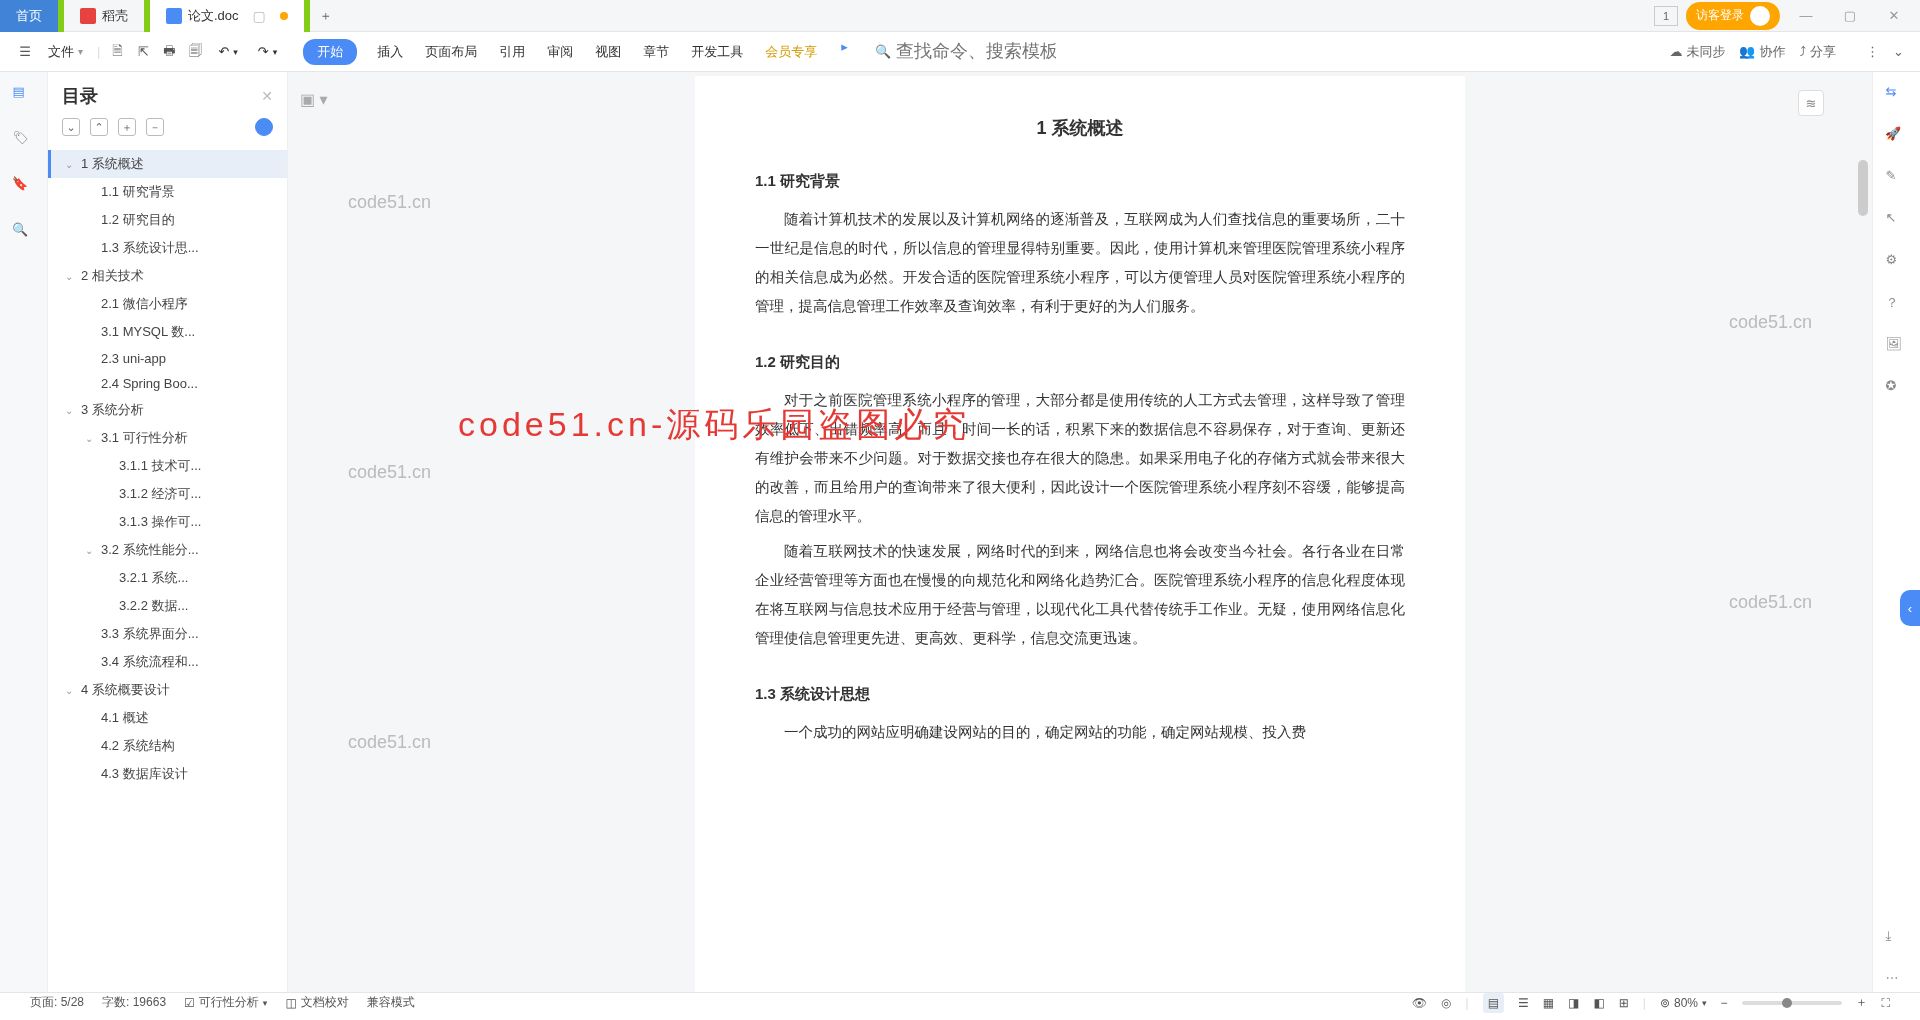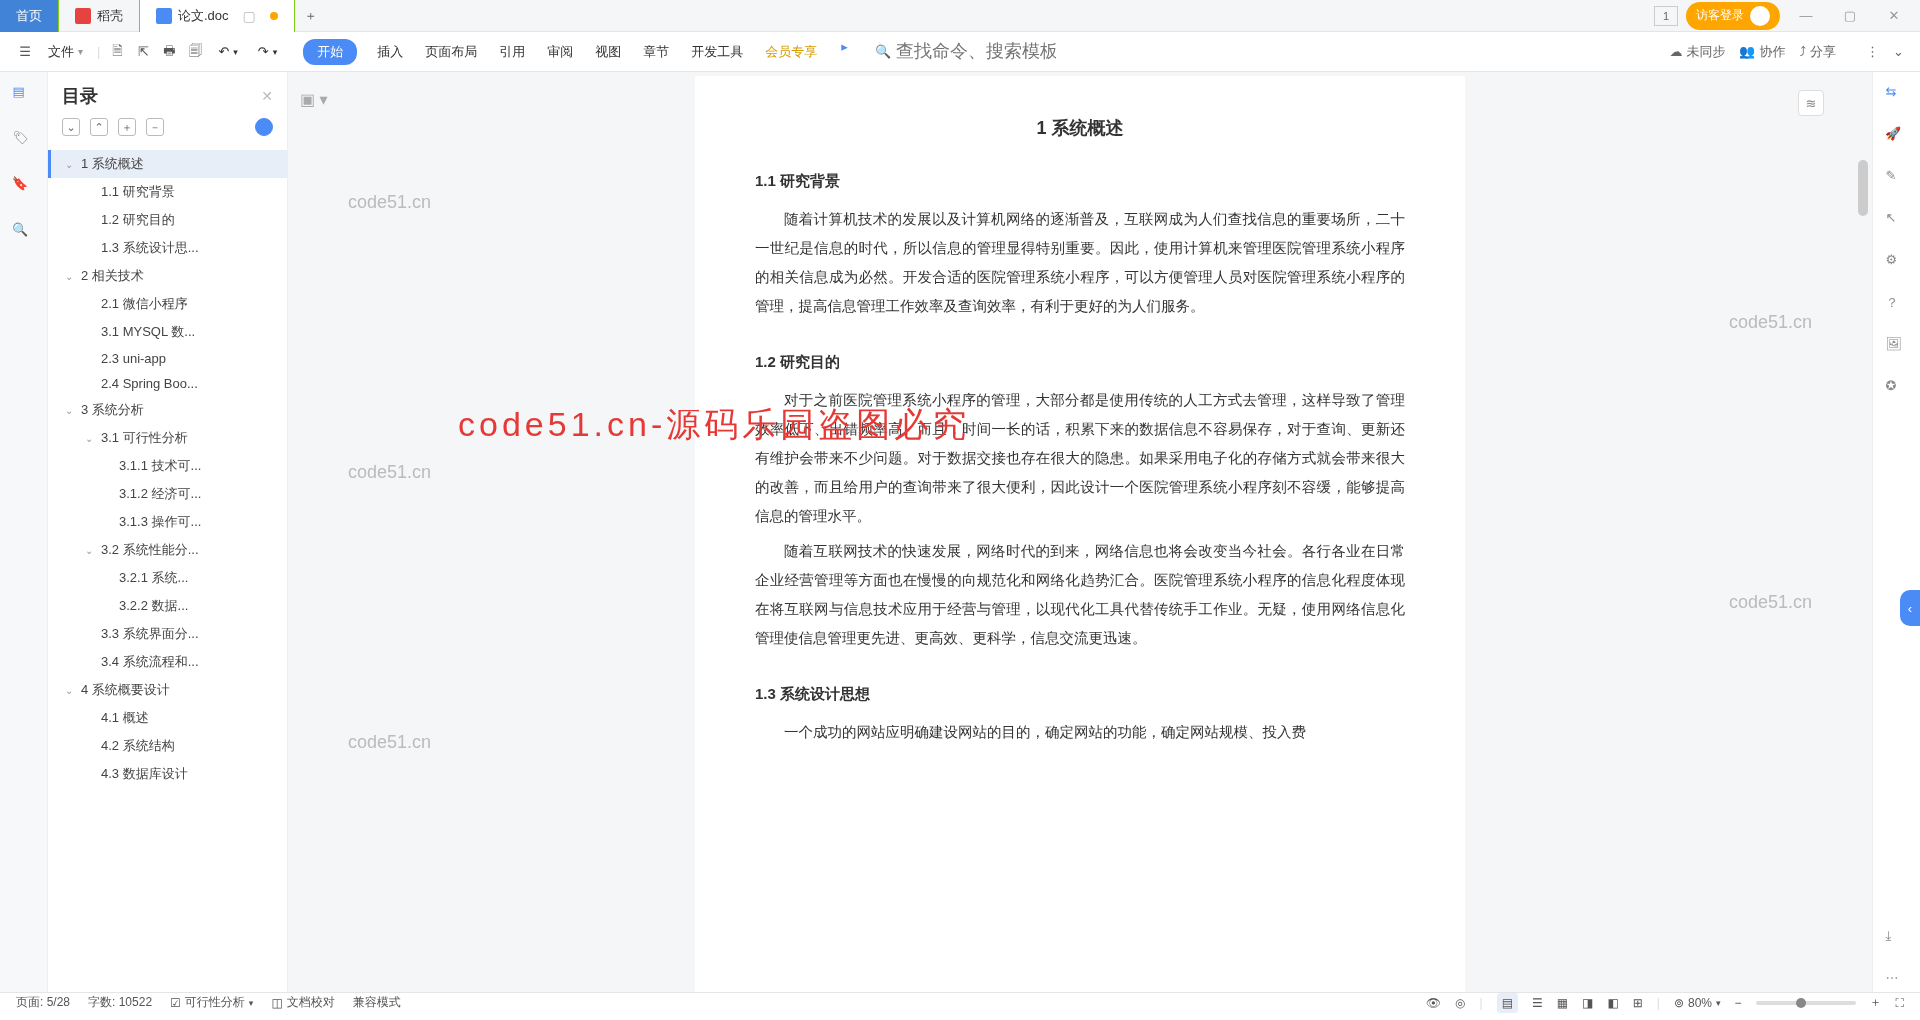--- a/index.html
+++ b/index.html
@@ -1,20 +1,20 @@
 <!DOCTYPE html>
 <html><head>
 <meta charset="utf-8">
 <style>
 * { margin: 0; padding: 0; box-sizing: border-box; }
 body { font-family: "Microsoft YaHei", Arial, sans-serif; font-size: 13px; background: #fff; color: #333; width: 1920px; height: 1020px; overflow: hidden; position: relative; }
 
 
 .titlebar { height: 32px; display: flex; align-items: center; background: #f5f6f7; border-bottom: 1px solid #e5e5e5; }
-.tab { display: flex; align-items: center; height: 32px; padding: 0 16px; border-right: 1px solid #84cc16; gap: 6px; cursor: pointer; position: relative; }
+.tab { display: flex; align-items: center; height: 32px; padding: 0 16px; border-right: 6px solid #84cc16; gap: 6px; cursor: pointer; position: relative; }
 .tab.home { background: #4183d7; color: #fff; font-weight: 500; }
 .tab.doc { background: #fff; }
 .tab .doc-icon { width: 16px; height: 16px; background: #4b8bf5; border-radius: 2px; }
 .tab .dk-icon { width: 16px; height: 16px; background: #e64340; border-radius: 2px; }
 .tab .dot { width: 8px; height: 8px; border-radius: 50%; background: #ffa500; margin-left: 8px; }
 .tab .monitor { color: #bbb; margin-left: 8px; font-size: 14px; }
 .tab-add { width: 32px; height: 32px; display: flex; align-items: center; justify-content: center; color: #666; cursor: pointer; }
 .titlebar-right { margin-left: auto; display: flex; align-items: center; gap: 8px; padding-right: 8px; }
 .numbox { width: 24px; height: 20px; border: 1px solid #ccc; display: flex; align-items: center; justify-content: center; font-size: 11px; color: #666; }
 .guest-pill { background: #ffa500; color: #fff; border-radius: 16px; padding: 4px 10px; display: flex; align-items: center; gap: 6px; font-size: 12px; }
@@ -67,21 +67,21 @@
 .doc-h2 { font-size: 15px; font-weight: 600; margin: 32px 0 14px; }
 .doc-p { font-size: 14.5px; line-height: 2.0; text-indent: 2em; margin-bottom: 6px; text-align: justify; }
 .wm { position: absolute; color: #bbb; font-size: 18px; pointer-events: none; }
 .wm-big { position: absolute; color: #e53935; font-size: 34px; font-weight: 400; letter-spacing: 4px; pointer-events: none; }
 .scroll-thumb { position: absolute; right: 4px; top: 88px; width: 10px; height: 56px; background: #ccc; border-radius: 5px; }
 
 
 .rightrail { width: 48px; background: #fff; border-left: 1px solid #eee; display: flex; flex-direction: column; align-items: center; padding-top: 12px; gap: 20px; }
 
 
-.statusbar { height: 20px; background: #fff; border-top: 1px solid #e5e5e5; display: flex; align-items: center; padding: 0 16px; gap: 18px; font-size: 12px; color: #555; }
+.statusbar { height: 20px; background: #fff; border-top: 1px solid #e5e5e5; display: flex; align-items: center; padding: 0 30px; gap: 18px; font-size: 12px; color: #555; }
 .sb-item { display: flex; align-items: center; gap: 4px; cursor: pointer; }
 .sb-right { margin-left: auto; display: flex; align-items: center; gap: 14px; }
 .blue-tab { position: fixed; right: 0; top: 590px; width: 20px; height: 36px; background: #4b8bf5; border-radius: 10px 0 0 10px; display: flex; align-items: center; justify-content: center; color: #fff; cursor: pointer; }
 </style>
 </head>
 <body>
 
 <div class="titlebar">
   <div class="tab home">
       <span>首页</span>
@@ -306,21 +306,21 @@
     <span class="rail-icon">🖼</span>
     <span class="rail-icon">✪</span>
     <div style="flex:1"></div>
     <span class="rail-icon">⤓</span>
     <span class="rail-icon">⋯</span>
   </div>
 </div>
 
 <div class="statusbar">
   <span class="sb-item">页面: 5/28</span>
-  <span class="sb-item">字数: 10522</span>
+  <span class="sb-item">字数: 19663</span>
   <span class="sb-item">
       <span>☑</span>
       <span>可行性分析</span>
       <span style="font-size:9px">▾</span>
     </span>
   <span class="sb-item">
       <span>◫</span>
       <span>文档校对</span>
     </span>
   <span class="sb-item">兼容模式</span>

